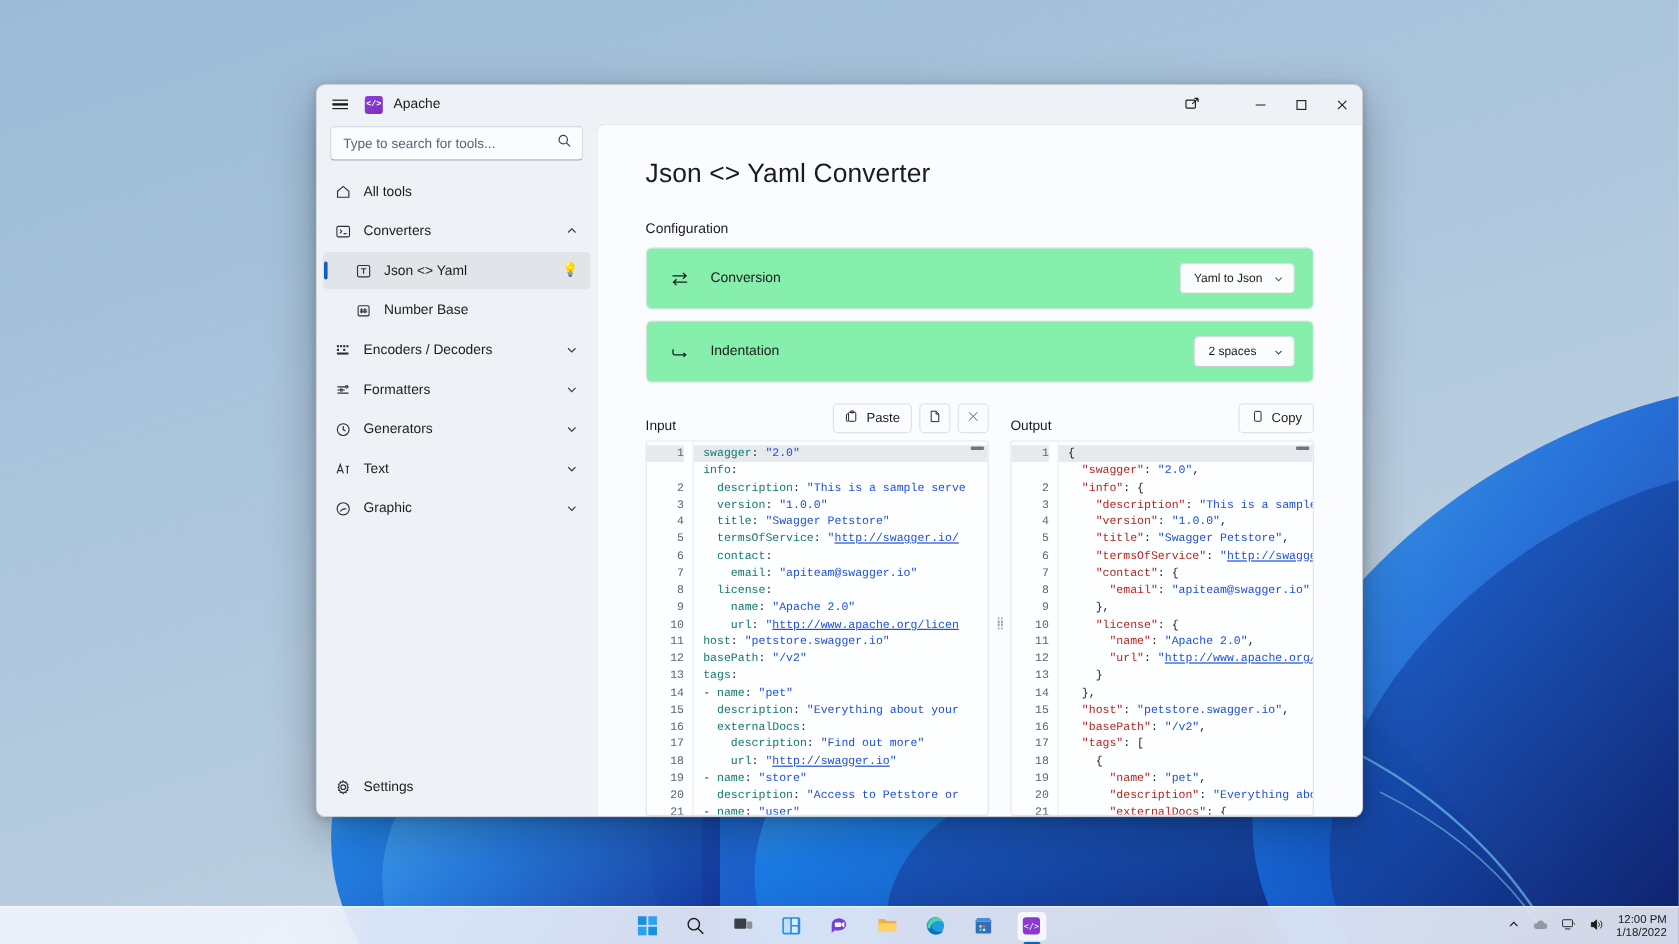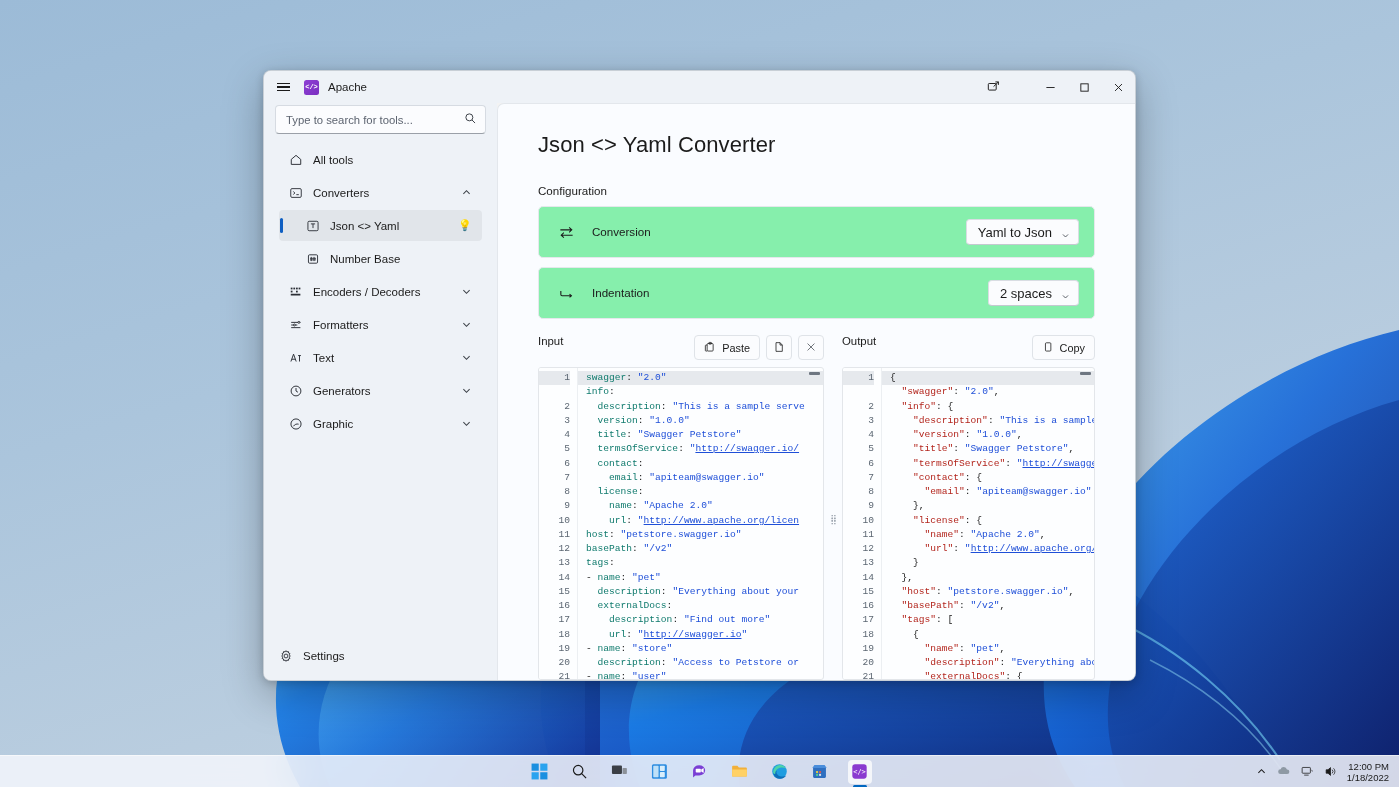--- a/index.html
+++ b/index.html
@@ -80,21 +80,21 @@
     border-bottom-color: #9aa0a8;
     border-radius: 4px; display: flex; align-items: center;
     padding: 0 8px 0 10px;
   }
   #search-input {
     flex: 1; border: none; outline: none; background: transparent;
     font-family: "Liberation Sans", sans-serif; font-size: 11.3px; color: #1b1b1b;
   }
   #search-input::placeholder { color: #5d6470; }
 
-  #nav { flex: 1; overflow: hidden; padding: 0 15px; }
+  #nav { flex: 1; overflow: hidden; padding: 0 5px; }
   .nav-item {
     height: 31px; display: flex; align-items: center; gap: 10px;
     padding: 0 10px 0 9px; border-radius: 4px; position: relative;
     font-size: 11.5px; color: #1b1b1b; margin-bottom: 2px;
   }
   .nav-item.selected { background: rgba(0,0,0,0.050); }
   .nav-item.selected .sel-bar {
     content:""; position: absolute; left: 1px; top: 8px;
     width: 3px; height: 15px; border-radius: 2px; background: #0f5fc2;
   }
@@ -121,36 +121,36 @@
     padding: 0 15px 0 18px; gap: 16px;
   }
   .setting-ico { width: 19px; color: #1b1b1b; display:flex; align-items:center; justify-content:center;}
   .setting-texts { flex: 1; }
   .setting-title { font-size: 11.6px; color: #1b1b1b; line-height: 1.32; }
   .setting-sub { font-size: 10.1px; color: #5d6470; line-height: 1.35; margin-top:1px;}
   .combo {
     height: 26px; min-width: 84px; background: #fbfcfe; border: 1px solid #d9dde3;
     border-bottom-color: #c4c9d0;
     border-radius: 4px; display: flex; align-items: center; justify-content: space-between;
-    gap: 9px; padding: 0 8px 0 11px; font-size: 13px; color: #1b1b1b;
+    gap: 9px; padding: 0 8px 0 11px; font-size: 10px; color: #1b1b1b;
   }
   .combo .chev { width: 9px; height: 9px; color: #4b5058; }
 
   
   #editors { display: flex; margin-top: 16px; flex: 1; min-height: 0; gap: 0; }
   .editor-col { display: flex; flex-direction: column; min-width: 0; min-height: 0; }
   #input-col { width: 286px; }
   #splitter {
     width: 18px; display: flex; align-items: center; justify-content: center;
     align-self: stretch; padding-top: 26px;
   }
   #splitter .grip { font-size: 9px; color:#9aa2ac; letter-spacing:-1px; line-height:3px; text-align:center;}
   #output-col { flex: 1; }
 
-  .editor-head { height: 26px; display: flex; align-items: flex-start; gap: 6px; margin-bottom: 6px; }
+  .editor-head { height: 26px; display: flex; align-items: flex-end; gap: 6px; margin-bottom: 6px; }
   .editor-head .lbl { font-size: 11.4px; color: #1b1b1b; }
   .editor-head .spacer { flex: 1; }
   .tool-btn {
     height: 25px; border: 1px solid #dfe3e8; background: #fbfcfe; border-radius: 4px;
     display: flex; align-items: center; gap: 6px; padding: 0 9px;
     font-size: 10.9px; color: #1b1b1b;
   }
   .tool-btn.icon-only { padding: 0; width: 26px; justify-content: center; }
 
   .editor-box {
@@ -376,40 +376,40 @@
             <span class="chev">
               <svg width="11" height="11" viewBox="0 0 12 12" fill="none" stroke="#3a3f46" stroke-width="1.1">
                   <path d="M2.6 4.6 L6 8 L9.4 4.6"></path>
                 </svg>
             </span>
           </div>
 
           <div class="nav-item">
             <span class="nav-ico">
               <svg width="14" height="14" viewBox="0 0 16 16" fill="none" stroke="#2b2f36" stroke-width="1.1">
-                <path d="M2.2 12 L5.2 3.6 L8.2 12 M3.3 9.4 H7.1"></path>
-                <path d="M10.4 5.2 L13.6 5.2 M12 5.2 V12"></path>
-              </svg>
-            </span>
-            <span class="nav-label">Text</span>
+                <circle cx="8" cy="8" r="5.6"></circle>
+                  <path d="M8 4.6 V8 L10.2 9.4"></path>
+              </svg>
+            </span>
+            <span class="nav-label">Generators</span>
             <span class="chev">
               <svg width="11" height="11" viewBox="0 0 12 12" fill="none" stroke="#3a3f46" stroke-width="1.1">
                   <path d="M2.6 4.6 L6 8 L9.4 4.6"></path>
                 </svg>
             </span>
           </div>
 
           <div class="nav-item">
             <span class="nav-ico">
               <svg width="14" height="14" viewBox="0 0 16 16" fill="none" stroke="#2b2f36" stroke-width="1.1">
-                <circle cx="8" cy="8" r="5.6"></circle>
-                  <path d="M8 4.6 V8 L10.2 9.4"></path>
-              </svg>
-            </span>
-            <span class="nav-label">Generators</span>
+                <path d="M2.2 12 L5.2 3.6 L8.2 12 M3.3 9.4 H7.1"></path>
+                <path d="M10.4 5.2 L13.6 5.2 M12 5.2 V12"></path>
+              </svg>
+            </span>
+            <span class="nav-label">Text</span>
             <span class="chev">
               <svg width="11" height="11" viewBox="0 0 12 12" fill="none" stroke="#3a3f46" stroke-width="1.1">
                   <path d="M2.6 4.6 L6 8 L9.4 4.6"></path>
                 </svg>
             </span>
           </div>
 
           <div class="nav-item">
             <span class="nav-ico">
               <svg width="14" height="14" viewBox="0 0 16 16" fill="none" stroke="#2b2f36" stroke-width="1.1">

